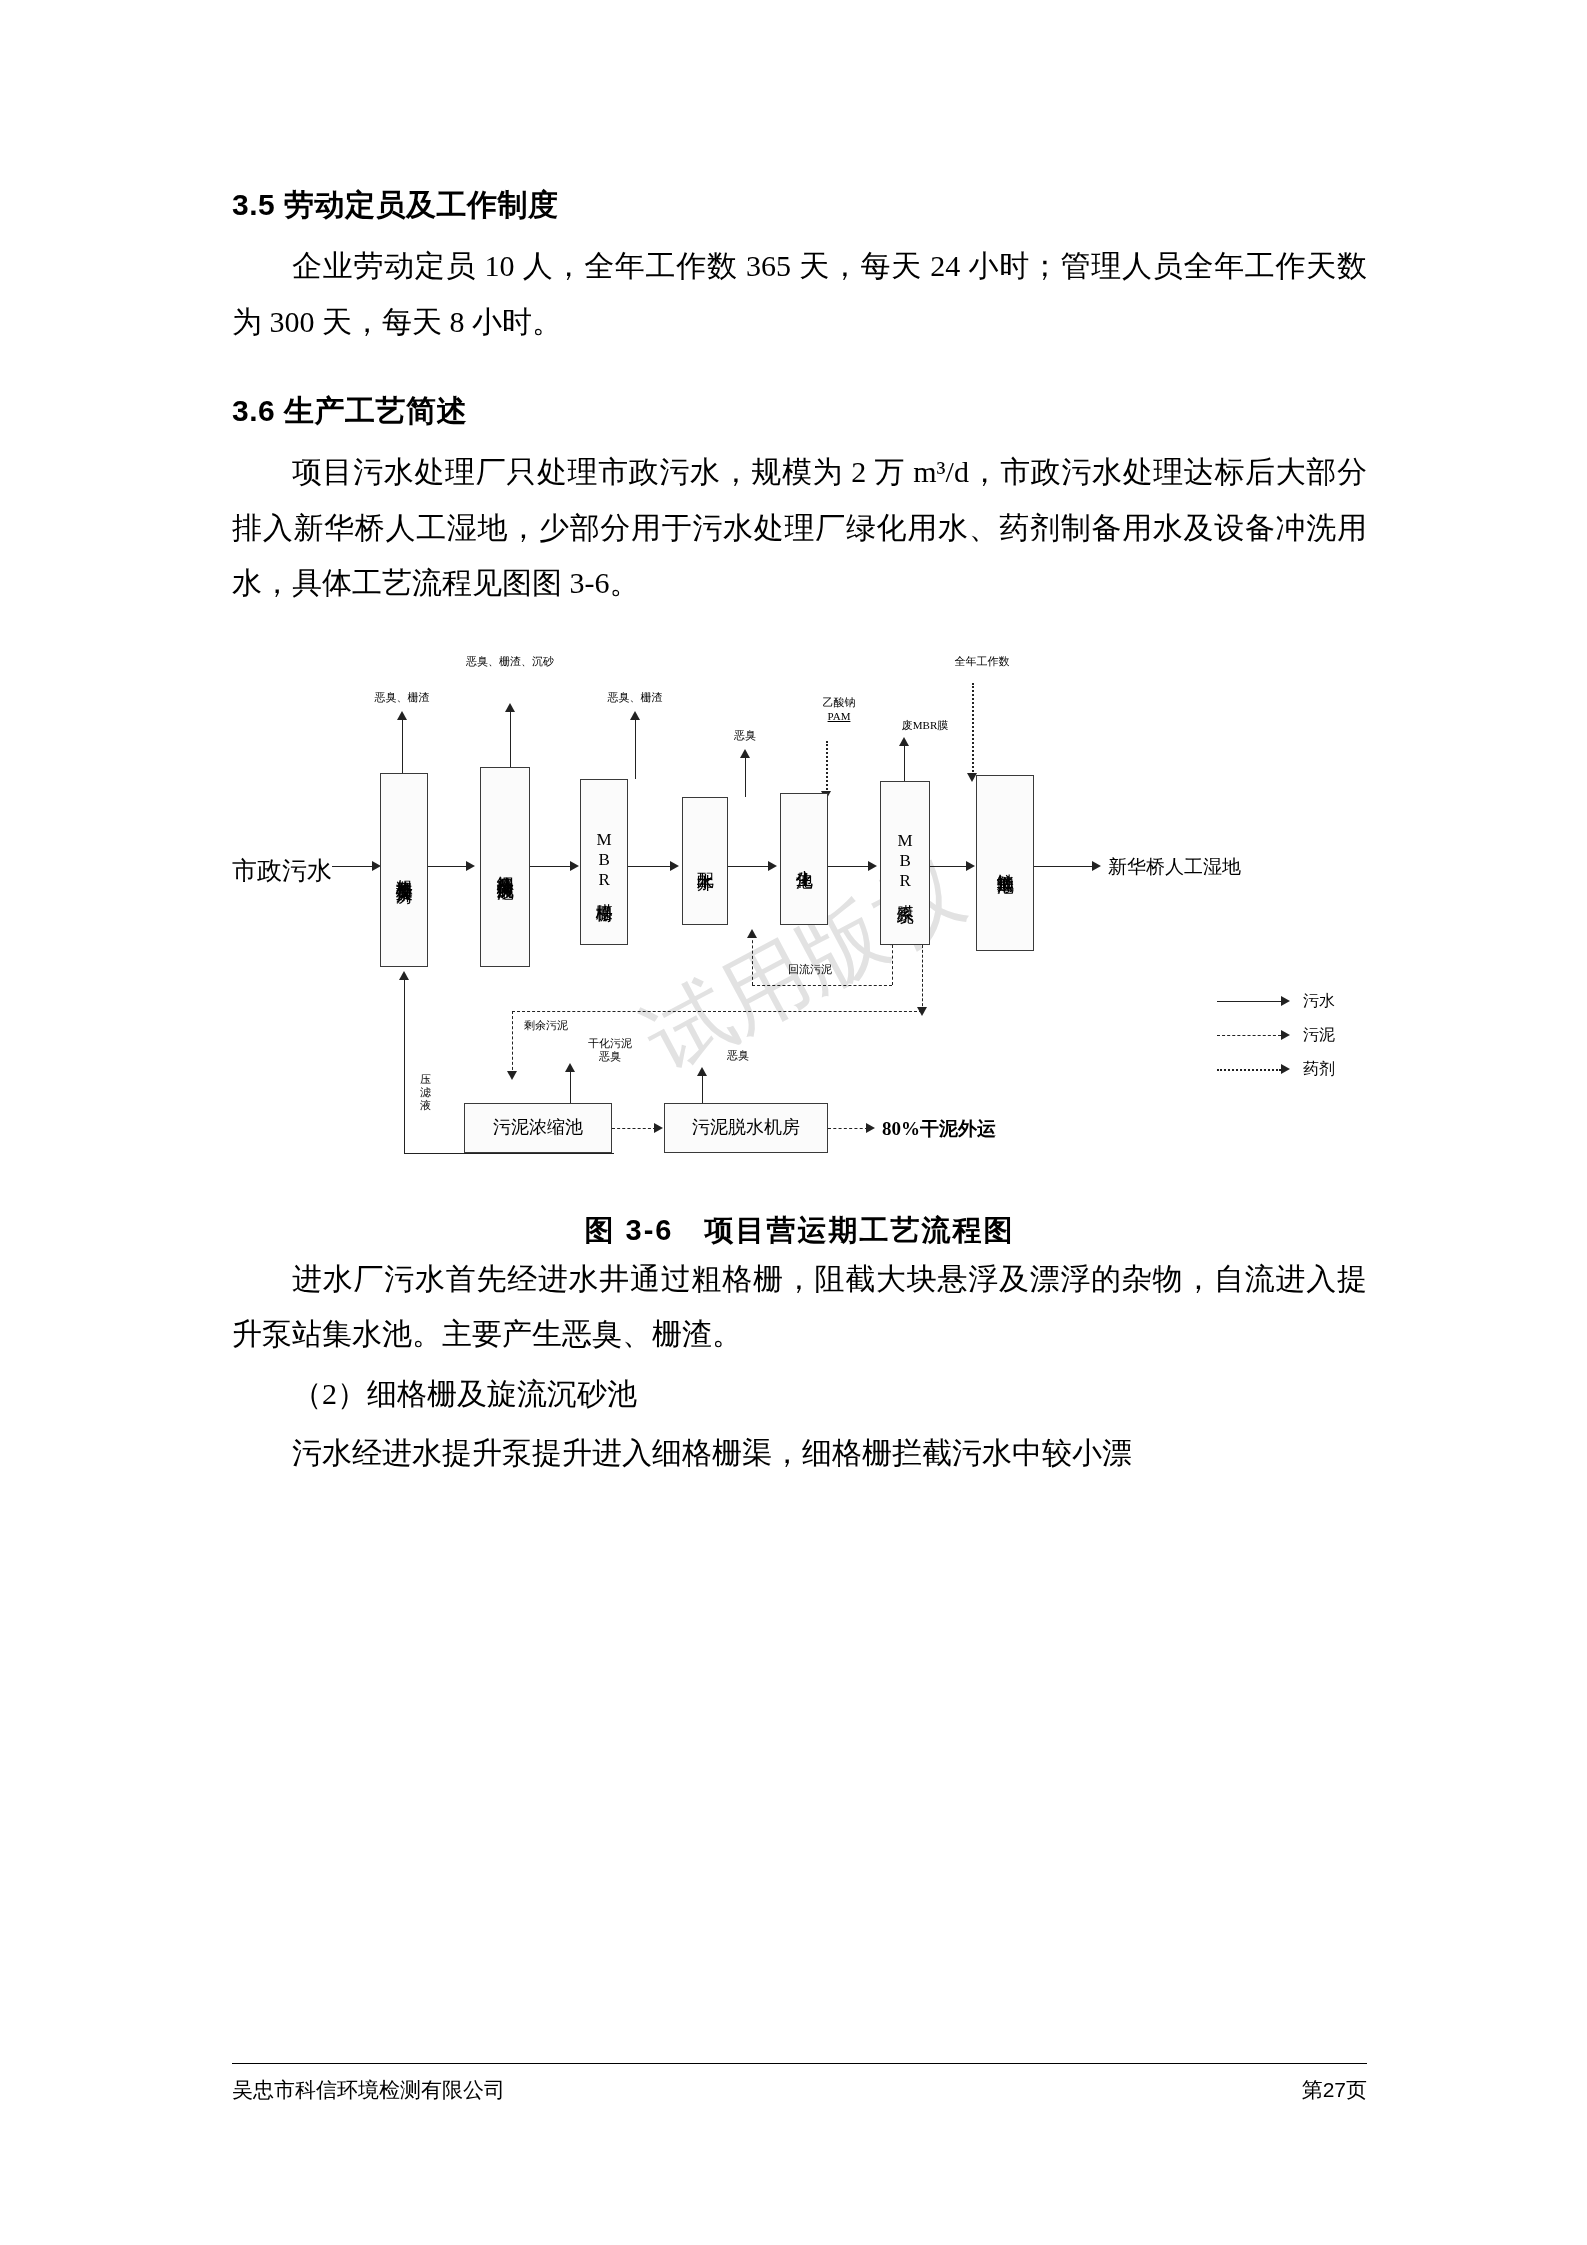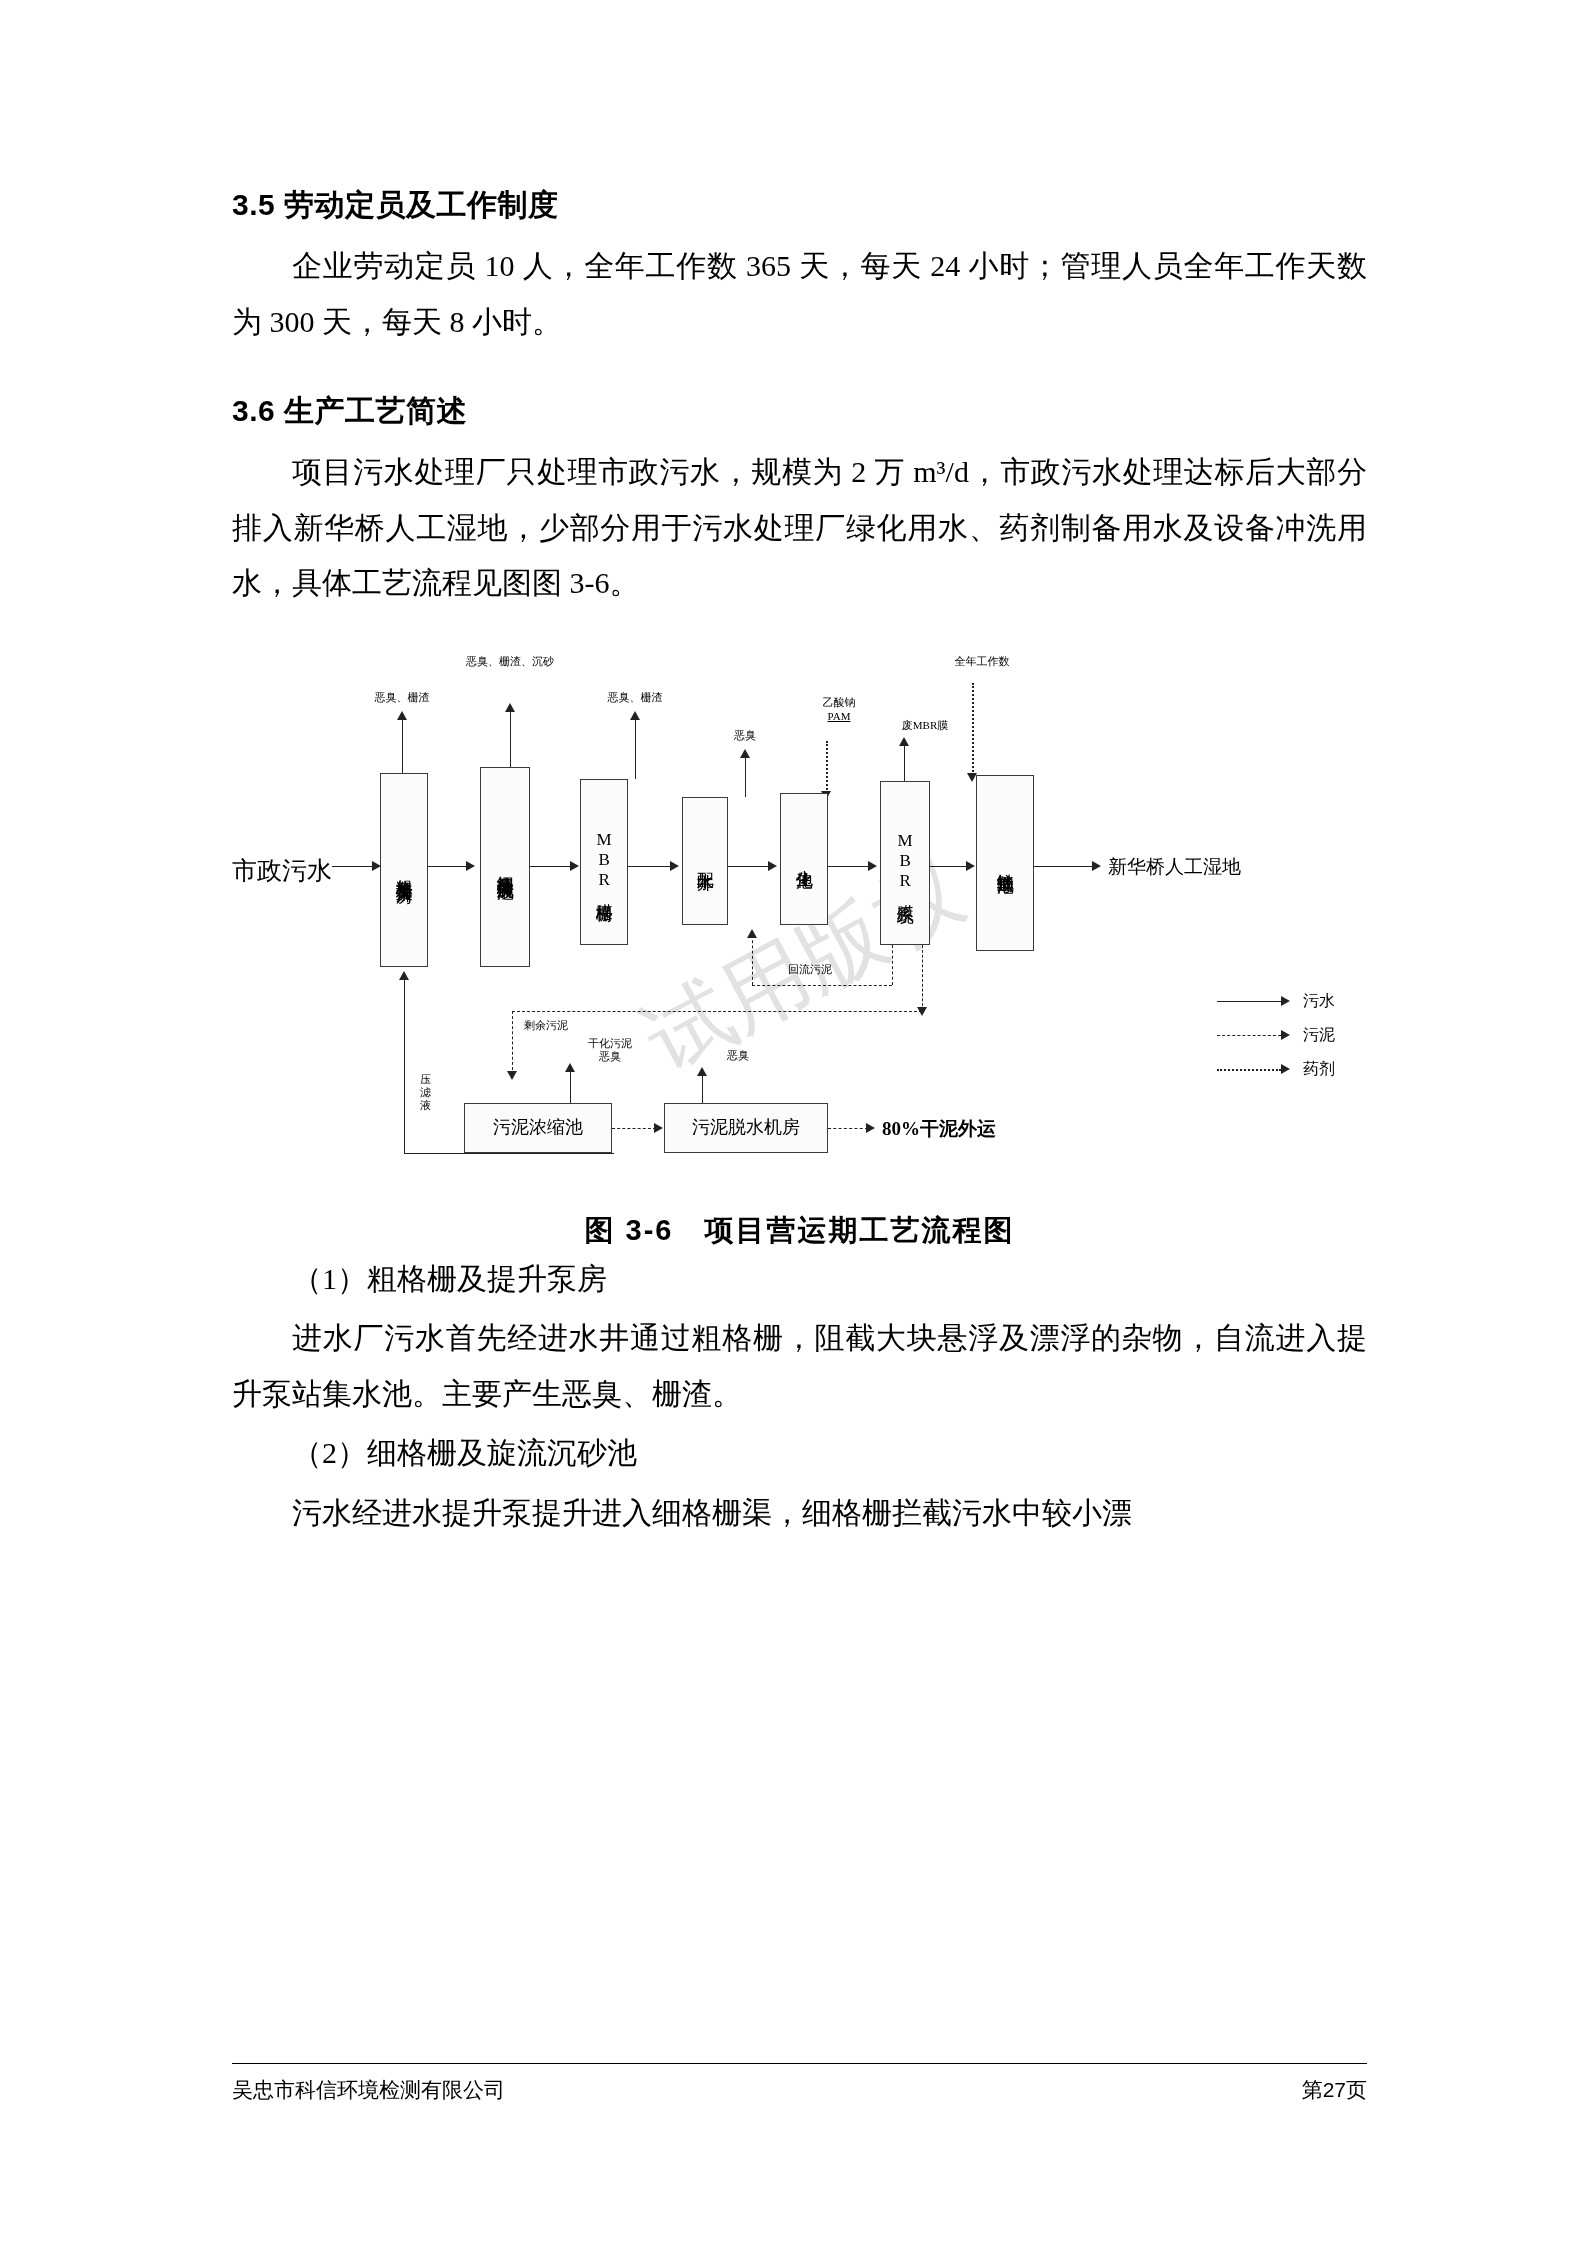--- a/index.html
+++ b/index.html
@@ -331,21 +331,20 @@
           <span class="legend-line dotted"></span>
           <span class="legend-arrow"></span>
           <span class="legend-txt">药剂</span>
         </div>
       </div>
 
     </div>
 
     <div class="fig-caption">图 3-6　项目营运期工艺流程图</div>
 
-    <p class="para">（1）粗格栅及提升泵房</p>
     <p class="para">进水厂污水首先经进水井通过粗格栅，阻截大块悬浮及漂浮的杂物，自流进入提升泵站集水池。主要产生恶臭、栅渣。</p>
     <p class="para">（2）细格栅及旋流沉砂池</p>
     <p class="para">污水经进水提升泵提升进入细格栅渠，细格栅拦截污水中较小漂</p>
 
   </div>
 
   <div class="footer">
     <span>吴忠市科信环境检测有限公司</span>
     <span>第27页</span>
   </div>

